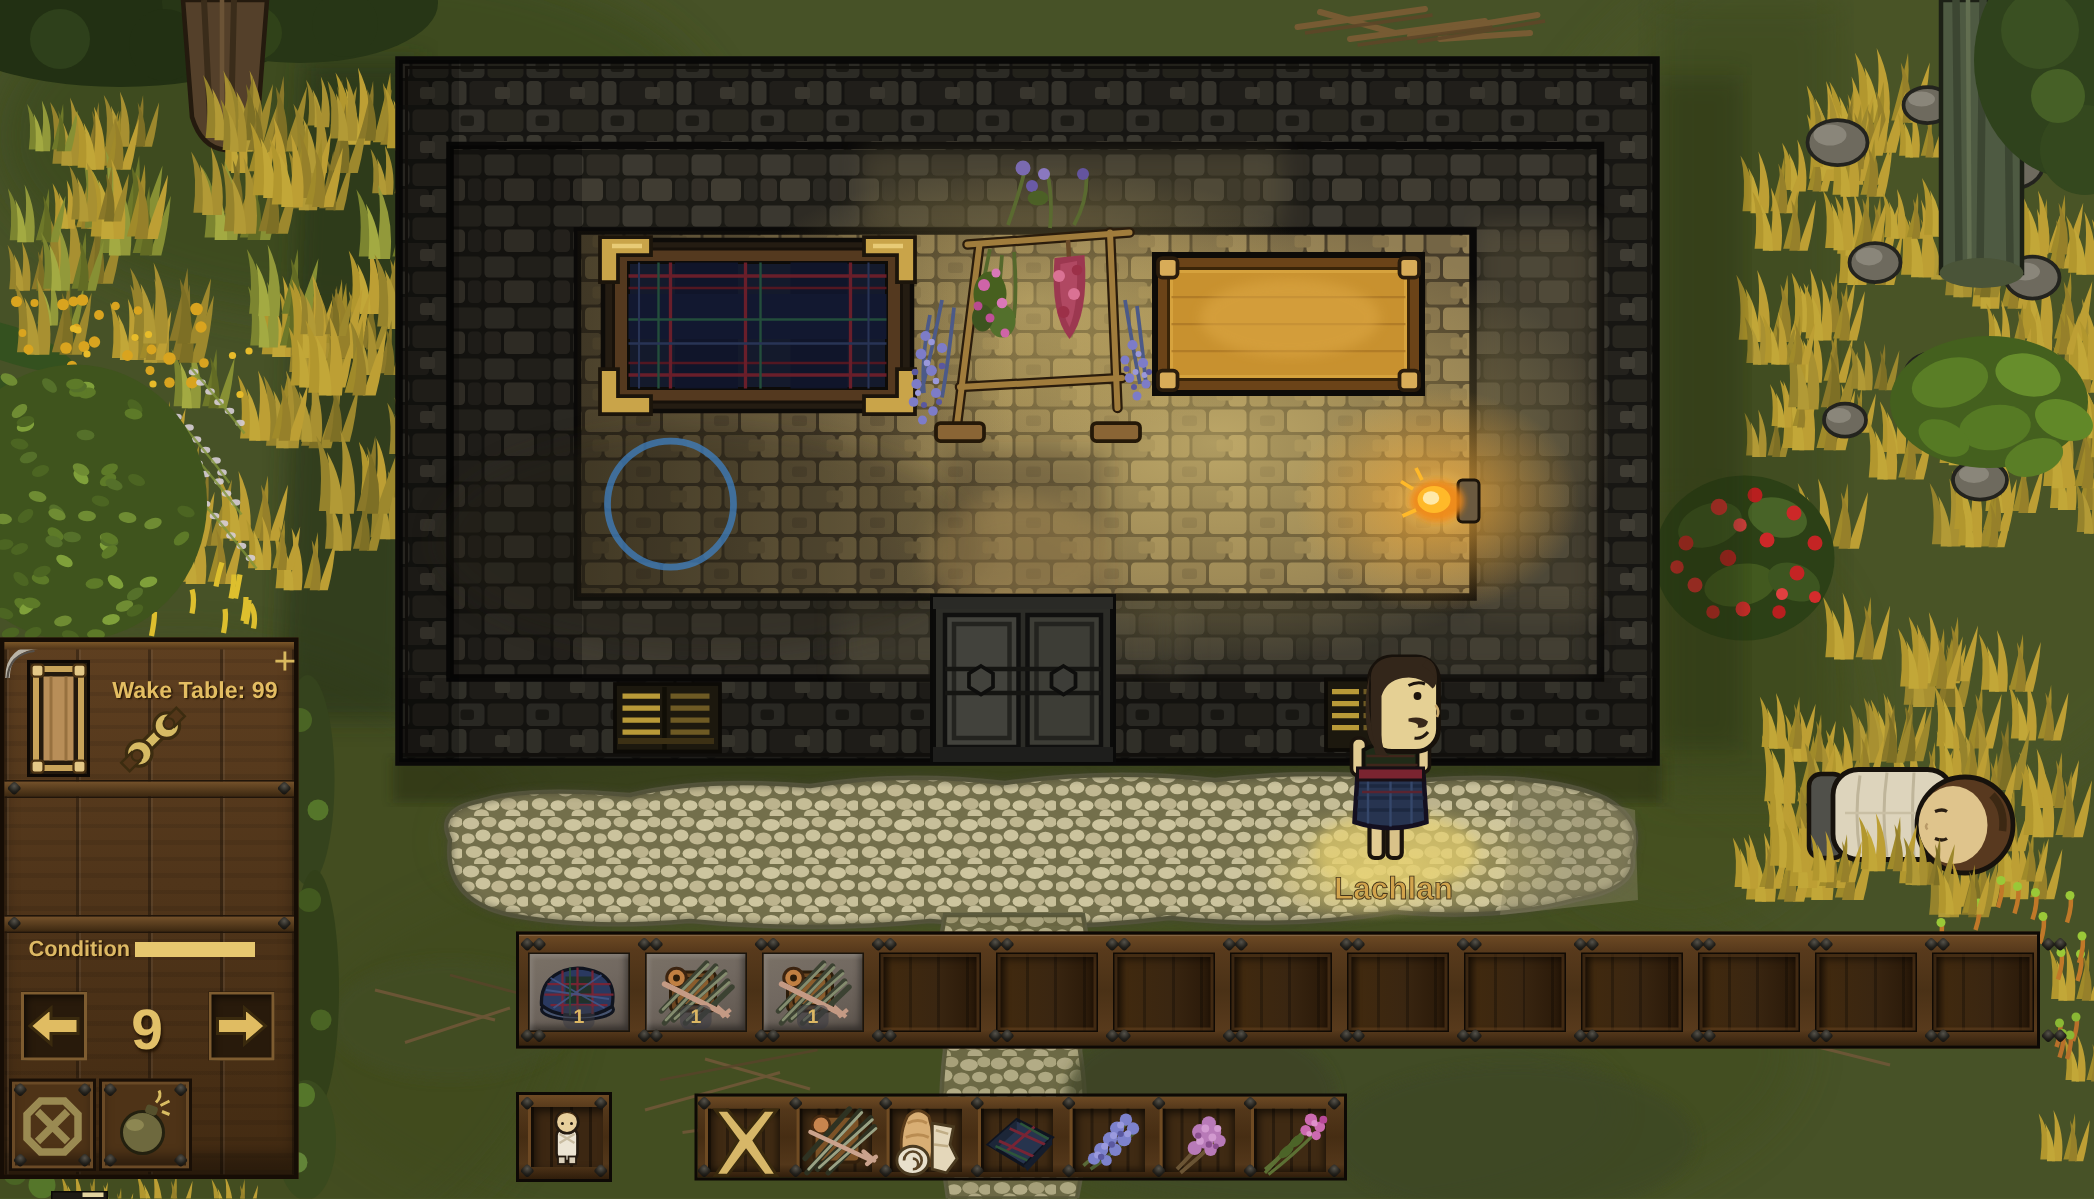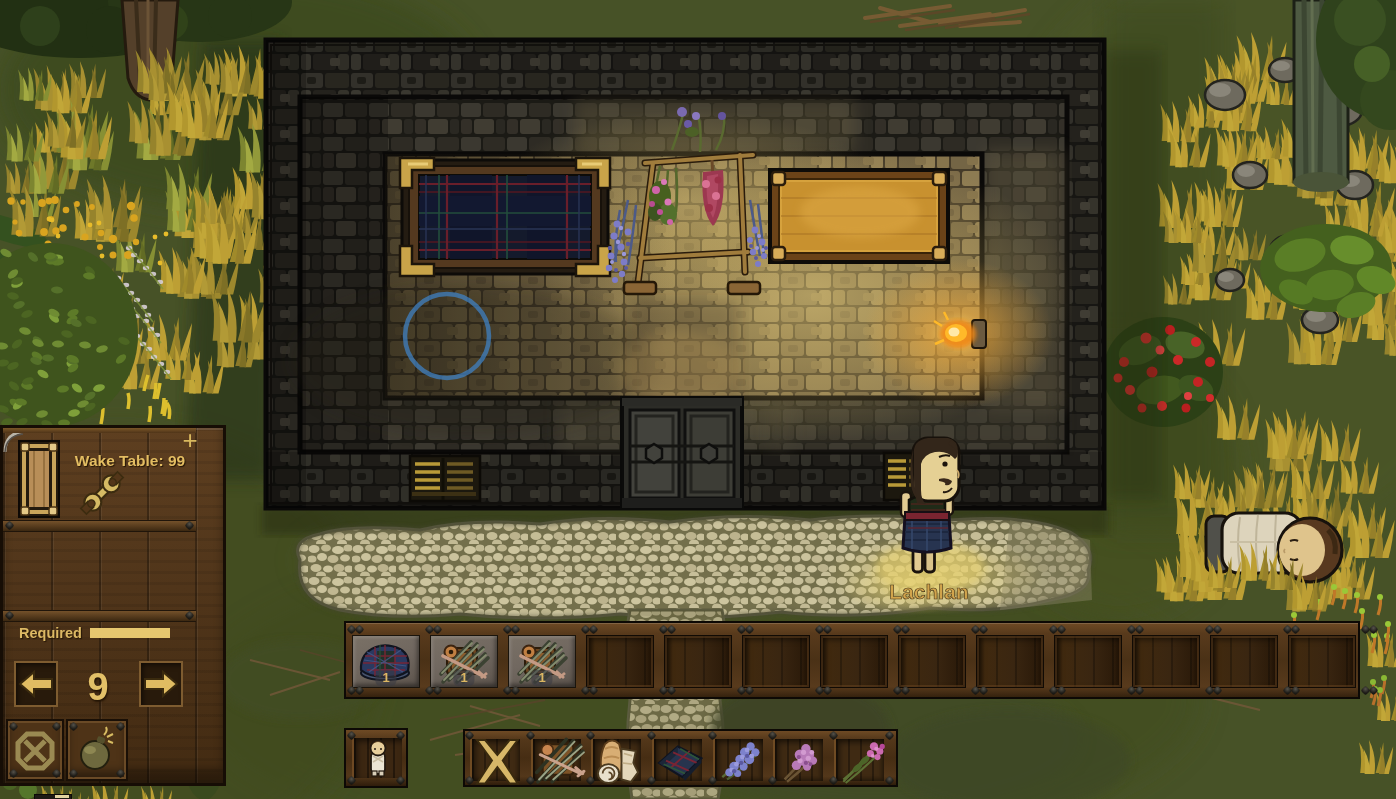--- a/index.html
+++ b/index.html
@@ -986,21 +986,21 @@
 <use href="#tuftY" transform="translate(1290,574) scale(1.15)"></use>
 </g>
 </svg>
 <style>
 .wood{background-color:#4e3317;}
 .plank{background-image:repeating-linear-gradient(90deg,rgba(0,0,0,0.30) 0 2px,rgba(255,255,255,0.06) 2px 3px,rgba(0,0,0,0) 3px 48px),repeating-linear-gradient(0deg,rgba(0,0,0,0.08) 0 3px,rgba(0,0,0,0) 3px 11px),linear-gradient(180deg,#5e3f20 0%,#50351a 45%,#432b12 100%);}
 .qty{position:absolute;bottom:1px;left:50%;transform:translateX(-50%);background:rgba(58,58,66,0.55);border-radius:5px;padding:0 7px;color:#dcb763;font-weight:bold;font-size:13px;line-height:16px;}
 .screw{position:absolute;width:7px;height:7px;background:radial-gradient(circle at 35% 35%,#55524a,#23211c 55%,#0b0a08);border-radius:2px;transform:rotate(45deg);}
 </style>
 
-<div class="abs wood plank" id="panel" style="left:0;top:425px;width:226px;height:361px;border:3px solid #160d05;box-sizing:border-box;box-shadow:inset 0 2px 0 rgba(255,255,255,0.12), inset 0 -14px 10px rgba(0,0,0,0.35);">
+<div class="abs wood plank" id="panel" style="left:0;top:425px;width:199px;height:361px;border:3px solid #160d05;box-sizing:border-box;box-shadow:inset 0 2px 0 rgba(255,255,255,0.12), inset 0 -14px 10px rgba(0,0,0,0.35);">
 
  <svg class="abs" width="30" height="26" viewBox="0 0 30 26" style="left:0;top:0">
         <path d="M2,24 Q2,4 24,3" fill="none" stroke="#b9b4a8" stroke-width="3"></path>
         <path d="M2,24 Q3,8 20,6" fill="none" stroke="#55504a" stroke-width="1.5"></path>
       </svg>
 
  <div class="abs" style="left:0;top:0;width:193px;height:5px;background:linear-gradient(180deg,#7a5628,#4f3418);"></div>
 
  <div class="abs" style="left:15px;top:12px;width:42px;height:78px;">
   <svg width="42" height="78" viewBox="0 0 42 78">
@@ -1039,21 +1039,21 @@
   <div class="screw" style="left:3px;top:1px;"></div>
         <div class="screw" style="right:3px;top:1px;"></div>
  </div>
 
 
  <div class="abs" style="left:0;top:182px;width:193px;height:10px;background:linear-gradient(180deg,#74512a,#3c2811);border-top:1px solid #20150a;border-bottom:1px solid #20150a;">
   <div class="screw" style="left:3px;top:1px;"></div>
         <div class="screw" style="right:3px;top:1px;"></div>
  </div>
 
- <div class="abs" style="left:16px;top:197px;font-size:14.5px;font-weight:bold;color:#ddb964;text-shadow:1px 1px 1px #241505;">Required</div>
+ <div class="abs" style="left:16px;top:197px;font-size:14.5px;font-weight:bold;color:#ddb964;text-shadow:1px 1px 1px #241505;">Condition</div>
 
  <div class="abs" style="left:87px;top:200px;width:80px;height:10px;background:#e6c76f;"></div>
 
  <div class="abs" style="left:11px;top:233px;width:44px;height:46px;background:#281a0b;box-shadow:inset 0 0 0 2px #7e5c30, inset 3px 3px 6px rgba(0,0,0,0.7);">
   <svg width="44" height="46" viewBox="0 0 44 46">
           <path d="M6,23 L20,11 L20,18 L38,18 L38,28 L20,28 L20,35 Z" fill="#e0bc62" stroke="#3a2a0e" stroke-width="2"></path>
         </svg>
  </div>
 
  <div class="abs" style="left:60px;top:238px;width:70px;text-align:center;font-size:38px;font-weight:bold;color:#e2c068;text-shadow:1px 2px 2px #241505;">9</div>

